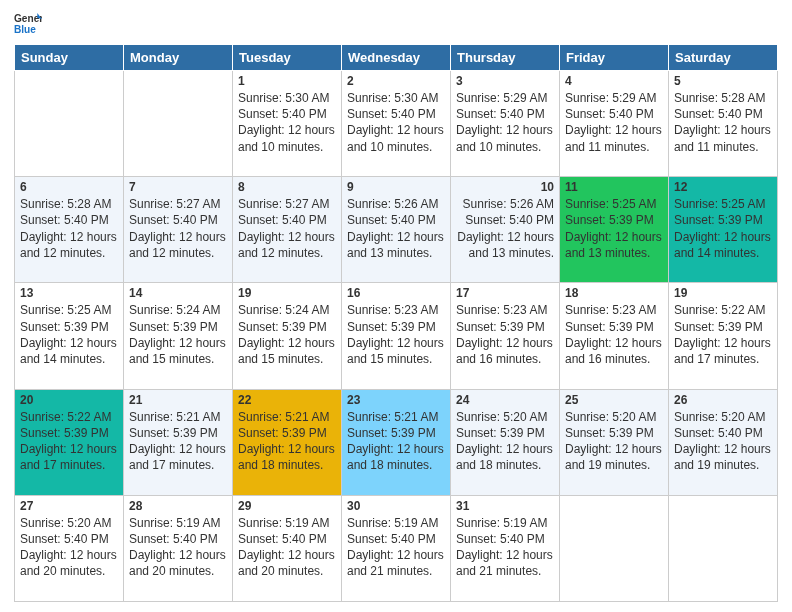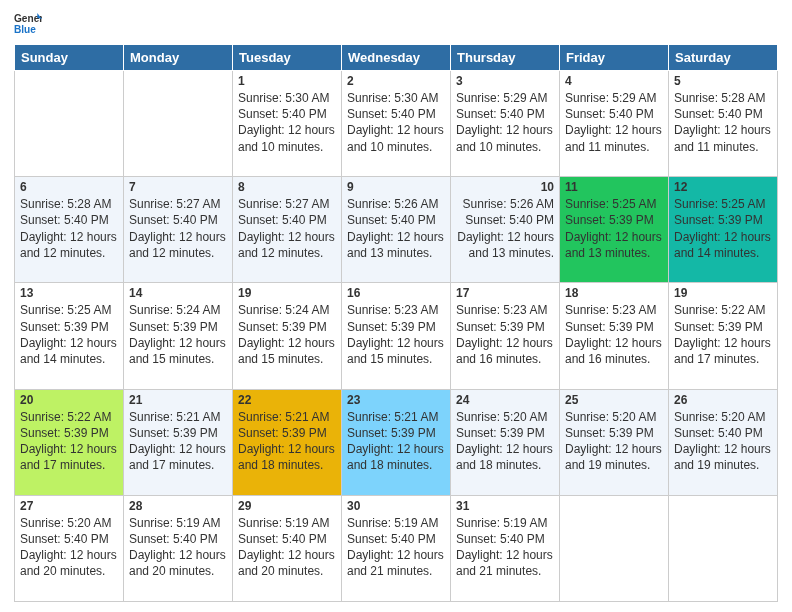--- a/index.html
+++ b/index.html
@@ -234,21 +234,21 @@
 Daylight: 12 hours and 16 minutes.</div>
           </td>
           <td>
             <span class="day-num">19</span>
             <div class="cell-info" style="white-space: pre-line;">Sunrise: 5:22 AM
 Sunset: 5:39 PM
 Daylight: 12 hours and 17 minutes.</div>
           </td>
         </tr>
         <tr>
-          <td style="background: #bef264;">
+          <td style="background: #14b8a6;">
             <span class="day-num">20</span>
             <div class="cell-info" style="white-space: pre-line;">Sunrise: 5:22 AM
 Sunset: 5:39 PM
 Daylight: 12 hours and 17 minutes.</div>
           </td>
           <td style="background: rgb(240, 245, 251);">
             <span class="day-num">21</span>
             <div class="cell-info" style="white-space: pre-line;">Sunrise: 5:21 AM
 Sunset: 5:39 PM
 Daylight: 12 hours and 17 minutes.</div>

